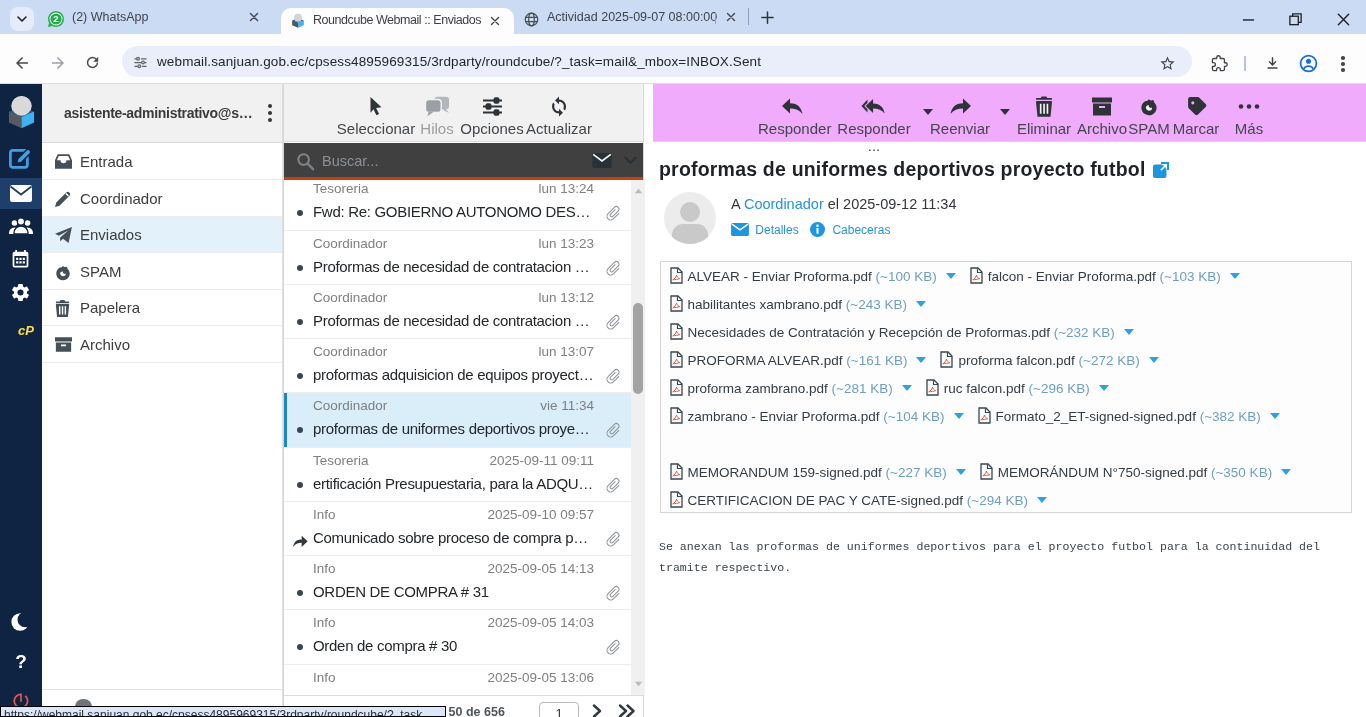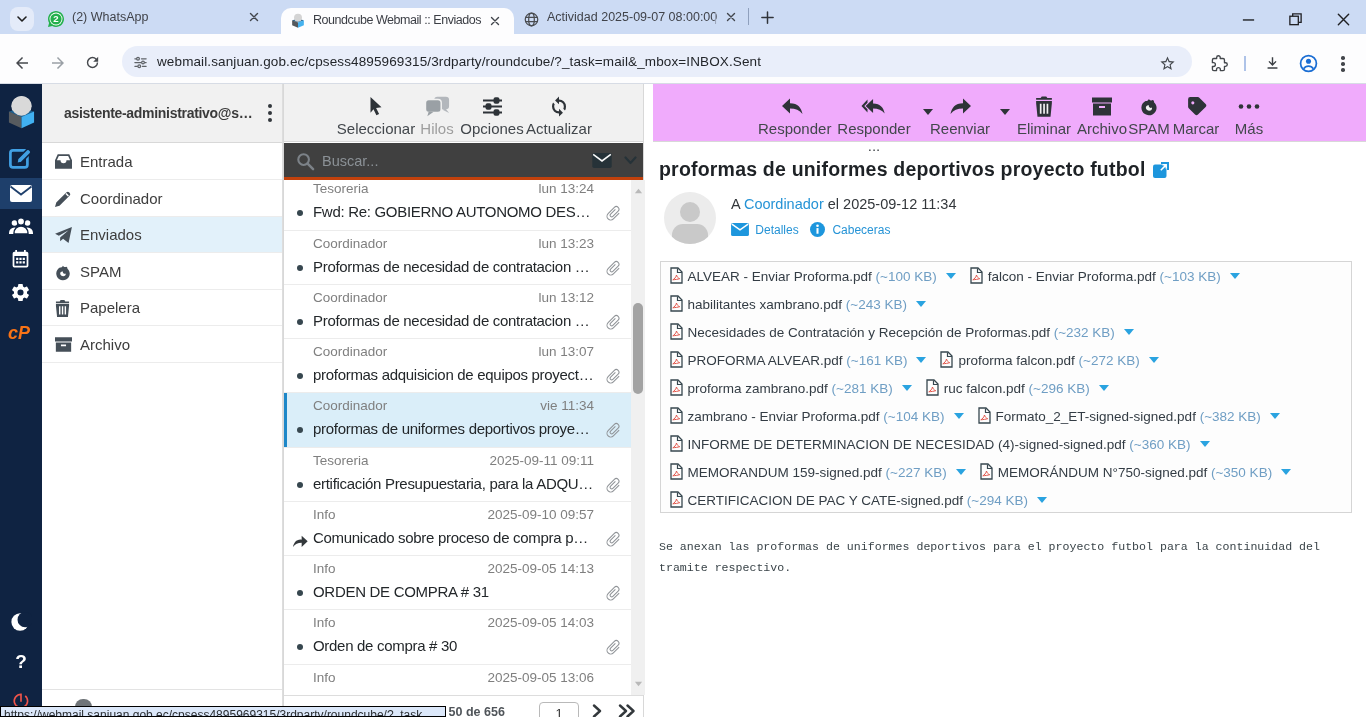--- a/index.html
+++ b/index.html
@@ -182,21 +182,21 @@
         </g>
         <circle cx="13" cy="5.5" r="3.6" fill="#fff" stroke="#0f2342" stroke-width="1.4"></circle>
         <path d="M6 18v-1a7 7 0 0114 0v1z" fill="#fff" stroke="#0f2342" stroke-width="1.4"></path>
       </svg>
     <svg class="abs" style="left:10px;top:165px" width="21" height="21" viewBox="0 0 24 24" fill="#fff">
         <path d="M19 3h-1V1h-2v2H8V1H6v2H5a2 2 0 00-2 2v14a2 2 0 002 2h14a2 2 0 002-2V5a2 2 0 00-2-2zm0 16H5V8h14v11zM7 10h2.5v2.5H7zm3.75 0h2.5v2.5h-2.5zm3.75 0H17v2.5h-2.5zM7 14h2.5v2.5H7zm3.75 0h2.5v2.5h-2.5zm3.75 0H17v2.5h-2.5z"></path>
       </svg>
     <svg class="abs" style="left:10px;top:198px" width="21" height="21" viewBox="0 0 24 24" fill="#fff">
         <path d="M19.4 13a7.6 7.6 0 000-2l2.1-1.6a.5.5 0 00.1-.6l-2-3.4a.5.5 0 00-.6-.2l-2.4 1a7.5 7.5 0 00-1.7-1l-.4-2.6a.5.5 0 00-.5-.4h-4a.5.5 0 00-.5.4l-.4 2.6a7.5 7.5 0 00-1.7 1l-2.4-1a.5.5 0 00-.6.2l-2 3.4a.5.5 0 00.1.6L4.6 11a7.6 7.6 0 000 2l-2.1 1.6a.5.5 0 00-.1.6l2 3.4c.1.2.4.3.6.2l2.4-1a7.5 7.5 0 001.7 1l.4 2.6c0 .2.2.4.5.4h4c.2 0 .4-.2.5-.4l.4-2.6a7.5 7.5 0 001.7-1l2.4 1c.2.1.5 0 .6-.2l2-3.4a.5.5 0 00-.1-.6L19.4 13zM12 15.5a3.5 3.5 0 110-7 3.5 3.5 0 010 7z"></path>
       </svg>
-    <div class="abs" style="left:8px;top:239px;width:26px;height:15px;color:#f97316;font-weight:bold;font-style:italic;font-size:18px;text-align:left">cP</div>
+    <div class="abs" style="left:8px;top:239px;width:26px;height:15px;color:#fde047;font-weight:bold;font-style:italic;font-size:13px;text-align:right">cP</div>
     <svg class="abs" style="left:10px;top:527px" width="22" height="22" viewBox="0 0 24 24">
         <circle cx="11" cy="12" r="9.5" fill="#fff"></circle>
         <circle cx="16.5" cy="9.5" r="8.3" fill="#0f2342"></circle>
       </svg>
     <div class="abs" style="left:0;top:567px;width:42px;text-align:center;color:#fff;font-size:19px;font-weight:bold">?</div>
     <svg class="abs" style="left:11px;top:607px" width="20" height="20" viewBox="0 0 24 24" fill="#ee544a">
         <path d="M13 3h-2v10h2V3zm4.8 2.2l-1.4 1.4A7 7 0 1112 5V3a9 9 0 105.8 2.2z"></path>
       </svg>
   </div>
   <div id="folders">
@@ -526,25 +526,20 @@
             </svg>ruc falcon.pdf <span class="sz">(~296 KB)</span><span class="caret"></span></span></div>
       <div class="arow" style="top:140px"><span class="att"><svg width="13" height="17" viewBox="0 0 13 16">
               <path d="M1 .5h7L12 4.5v11H1z" fill="none" stroke="#37474f" stroke-width="1.3"></path>
               <path d="M7.5 1V5h4.5" fill="none" stroke="#37474f" stroke-width="1.2"></path>
               <path d="M2.8 12.3c1.6-.6 3.2-2.7 3.7-4.8.3 1.6 1.6 3.2 3.2 3.7-1.7.5-4.3.9-6.9 1.1z" fill="none" stroke="#e2574c" stroke-width="1"></path>
             </svg>zambrano - Enviar Proforma.pdf <span class="sz">(~104 KB)</span><span class="caret"></span></span><span class="att"><svg width="13" height="17" viewBox="0 0 13 16">
               <path d="M1 .5h7L12 4.5v11H1z" fill="none" stroke="#37474f" stroke-width="1.3"></path>
               <path d="M7.5 1V5h4.5" fill="none" stroke="#37474f" stroke-width="1.2"></path>
               <path d="M2.8 12.3c1.6-.6 3.2-2.7 3.7-4.8.3 1.6 1.6 3.2 3.2 3.7-1.7.5-4.3.9-6.9 1.1z" fill="none" stroke="#e2574c" stroke-width="1"></path>
             </svg>Formato_2_ET-signed-signed.pdf <span class="sz">(~382 KB)</span><span class="caret"></span></span></div>
-      <div class="arow" style="top:168px"><span class="att"><svg width="13" height="17" viewBox="0 0 13 16">
-              <path d="M1 .5h7L12 4.5v11H1z" fill="none" stroke="#37474f" stroke-width="1.3"></path>
-              <path d="M7.5 1V5h4.5" fill="none" stroke="#37474f" stroke-width="1.2"></path>
-              <path d="M2.8 12.3c1.6-.6 3.2-2.7 3.7-4.8.3 1.6 1.6 3.2 3.2 3.7-1.7.5-4.3.9-6.9 1.1z" fill="none" stroke="#e2574c" stroke-width="1"></path>
-            </svg>INFORME DE DETERMINACION DE NECESIDAD (4)-signed-signed.pdf <span class="sz">(~360 KB)</span><span class="caret"></span></span></div>
       <div class="arow" style="top:196px"><span class="att"><svg width="13" height="17" viewBox="0 0 13 16">
               <path d="M1 .5h7L12 4.5v11H1z" fill="none" stroke="#37474f" stroke-width="1.3"></path>
               <path d="M7.5 1V5h4.5" fill="none" stroke="#37474f" stroke-width="1.2"></path>
               <path d="M2.8 12.3c1.6-.6 3.2-2.7 3.7-4.8.3 1.6 1.6 3.2 3.2 3.7-1.7.5-4.3.9-6.9 1.1z" fill="none" stroke="#e2574c" stroke-width="1"></path>
             </svg>MEMORANDUM 159-signed.pdf <span class="sz">(~227 KB)</span><span class="caret"></span></span><span class="att"><svg width="13" height="17" viewBox="0 0 13 16">
               <path d="M1 .5h7L12 4.5v11H1z" fill="none" stroke="#37474f" stroke-width="1.3"></path>
               <path d="M7.5 1V5h4.5" fill="none" stroke="#37474f" stroke-width="1.2"></path>
               <path d="M2.8 12.3c1.6-.6 3.2-2.7 3.7-4.8.3 1.6 1.6 3.2 3.2 3.7-1.7.5-4.3.9-6.9 1.1z" fill="none" stroke="#e2574c" stroke-width="1"></path>
             </svg>MEMORÁNDUM N°750-signed.pdf <span class="sz">(~350 KB)</span><span class="caret"></span></span></div>
       <div class="arow" style="top:224px"><span class="att"><svg width="13" height="17" viewBox="0 0 13 16">

